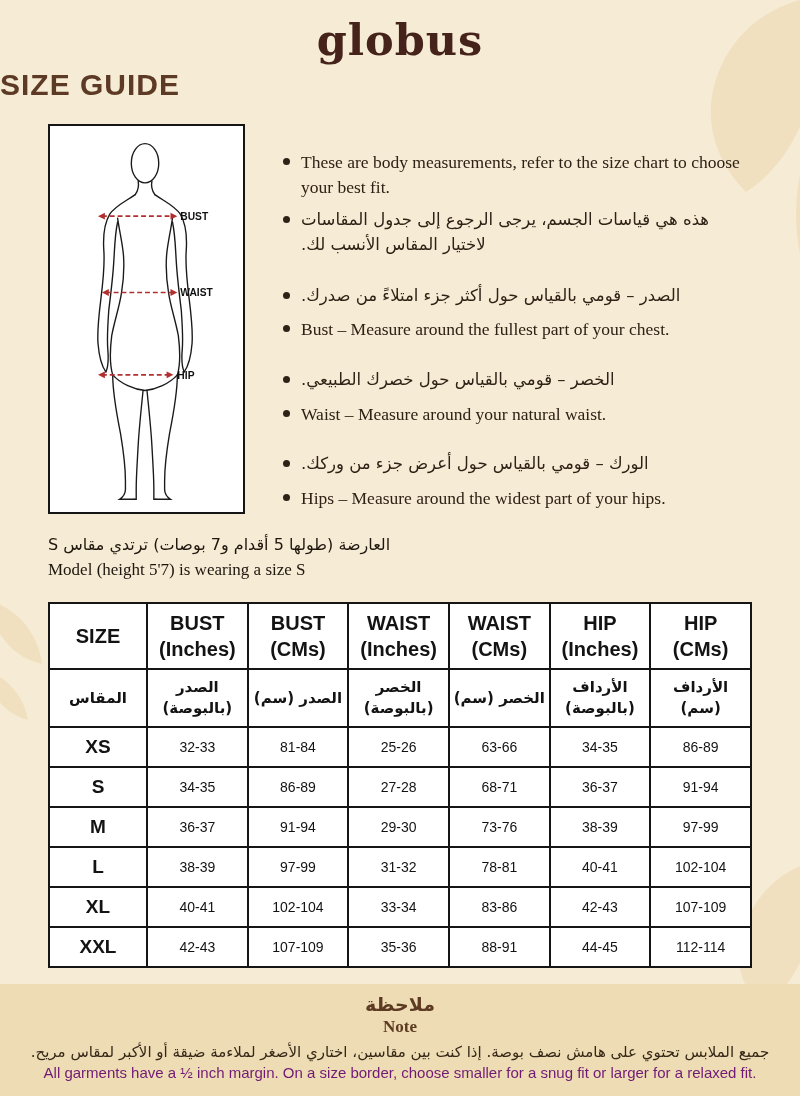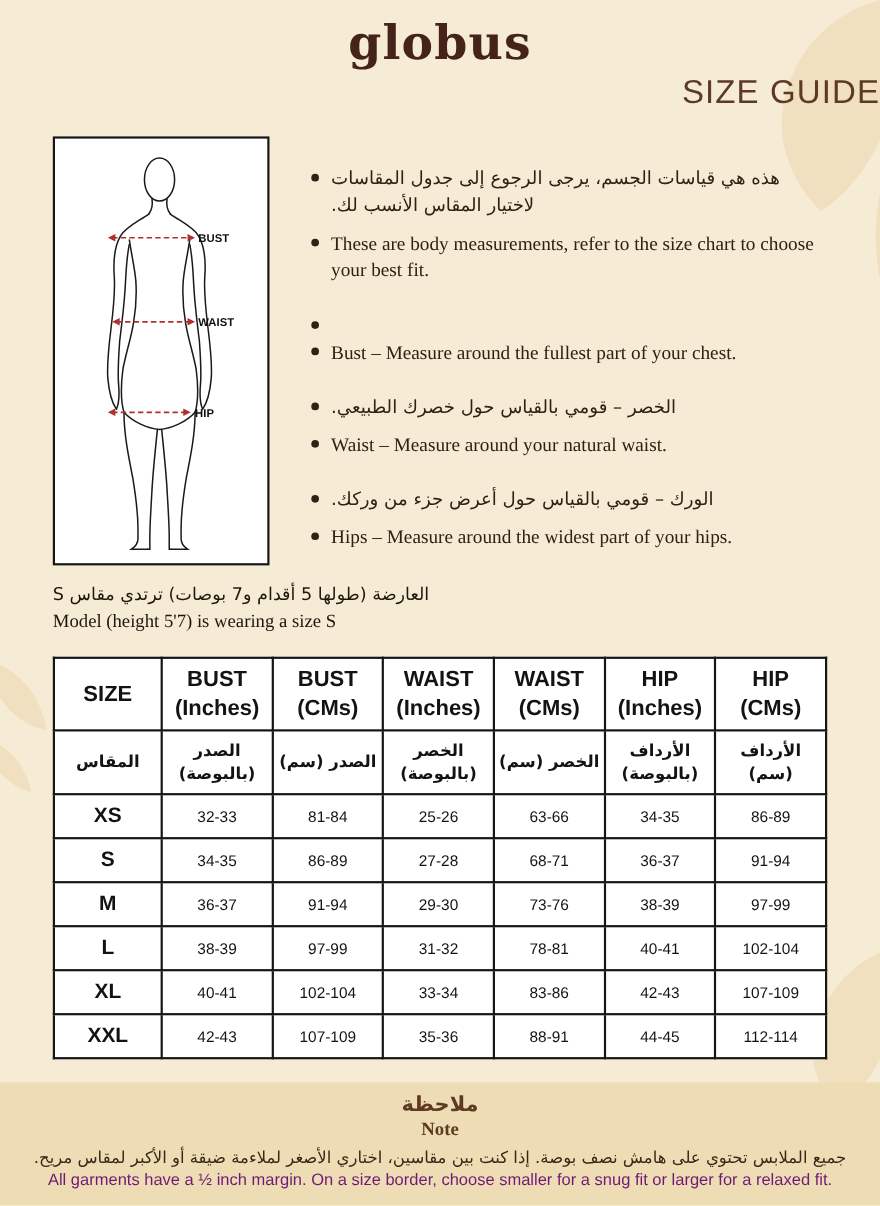--- a/index.html
+++ b/index.html
@@ -5,21 +5,21 @@
   * { margin:0; padding:0; box-sizing:border-box; }
   body { font-family:"Liberation Sans", sans-serif; background:#f6ebd5; }
   .page { position:relative; width:800px; height:1096px; background:#f6ebd5; overflow:hidden; margin:0 auto; }
   .deco { position:absolute; z-index:0; }
   .deco-top-right { top:-8px; right:-24px; width:180px; height:300px; }
   .deco-left-mid { top:598px; left:-14px; width:72px; height:125px; }
   .deco-bottom-right { bottom:84px; right:-18px; width:115px; height:155px; }
   .content { position:relative; z-index:1; }
 
   .logo { text-align:center; padding-top:18px; font-family:"DejaVu Serif", serif; font-weight:bold; font-size:43px; color:#45231b; letter-spacing:1px; line-height:1.05; }
-  .title { text-align:right; font-size:30px; font-weight:normal; color:#5d3a26; letter-spacing:1px; margin-top:5px; }
+  .title { text-align:left; font-size:30px; font-weight:bold; color:#5d3a26; letter-spacing:1px; margin-top:5px; }
 
   .row { display:flex; margin:22px 44px 0 48px; gap:38px; }
   .figure-box { width:197px; height:390px; background:#ffffff; border:2px solid #151515; flex:none; }
   .figure-box svg { width:100%; height:100%; display:block; }
 
   .bullets { flex:1; padding-top:26px; color:#2e2115; }
   .group { margin-bottom:26px; }
   .group:last-child { margin-bottom:0; }
   .bullet { display:flex; align-items:flex-start; gap:11px; margin-bottom:9px; }
   .dot { width:7px; height:7px; border-radius:50%; background:#2e2115; margin-top:8px; flex:none; }
@@ -104,30 +104,31 @@
             <text x="133" y="172">WAIST</text>
             <text x="130" y="256">HIP</text>
           </g>
         </svg>
       </div>
 
       <div class="bullets">
         <div class="group">
           <div class="bullet">
             <span class="dot"></span>
+            <span class="en">These are body measurements, refer to the size chart to choose your best fit.</span>
+          </div>
+          <div class="bullet">
+            <span class="dot"></span>
             <span class="ar">هذه هي قياسات الجسم، يرجى الرجوع إلى جدول المقاسات لاختيار المقاس الأنسب لك.</span>
           </div>
-          <div class="bullet">
-            <span class="dot"></span>
-            <span class="en">These are body measurements, refer to the size chart to choose your best fit.</span>
-          </div>
-        </div>
-        <div class="group">
-          <div class="bullet">
-            <span class="dot"></span>
+        </div>
+        <div class="group">
+          <div class="bullet">
+            <span class="dot"></span>
+            <span class="ar">الصدر – قومي بالقياس حول أكثر جزء امتلاءً من صدرك.</span>
           </div>
           <div class="bullet">
             <span class="dot"></span>
             <span class="en">Bust – Measure around the fullest part of your chest.</span>
           </div>
         </div>
         <div class="group">
           <div class="bullet">
             <span class="dot"></span>
             <span class="ar">الخصر – قومي بالقياس حول خصرك الطبيعي.</span>

